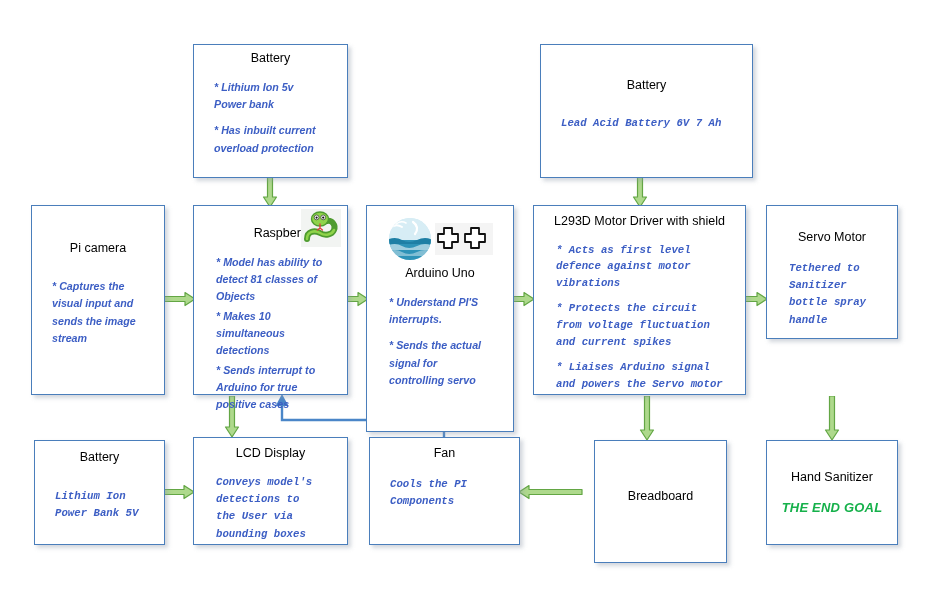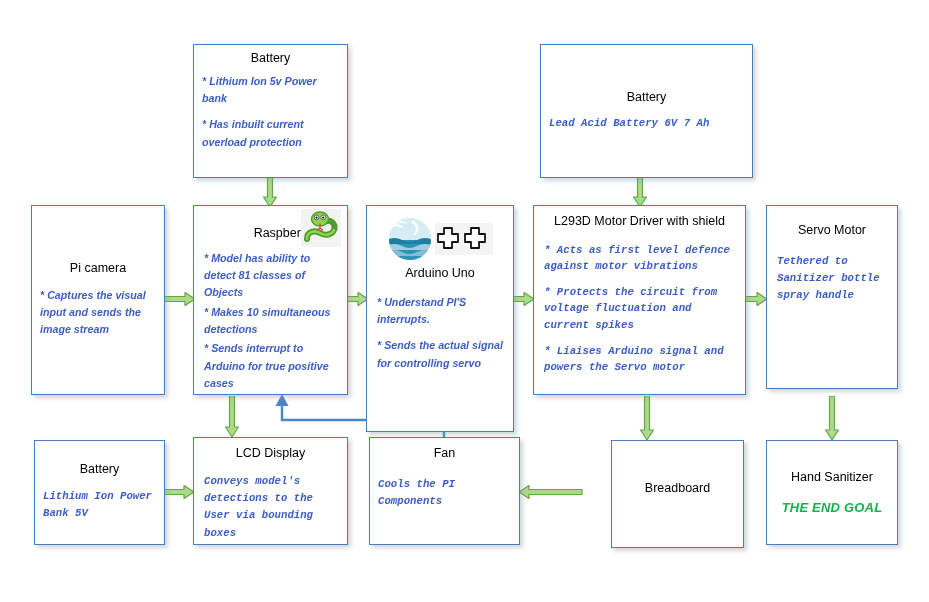--- a/index.html
+++ b/index.html
@@ -36,21 +36,21 @@
     font-weight: normal;
     margin: 0 0 6px 0;
     white-space: nowrap;
   }
   .body-text {
     color: #3c5ec4;
     font-size: 10.7px;
     font-weight: bold;
     font-style: italic;
     line-height: 1.62;
-    margin: 0;
+    margin: 12px;
   }
   .body-text.left { text-align: left; }
   .body-text.center { text-align: left; font-family: Liberation Mono, monospace; }
   .body-text p { margin: 0 0 9px 0; }
   .body-text p:last-child { margin-bottom: 0; }
 
   .goal-text {
     color: #16b14b;
     font-size: 13px;
     font-weight: bold;
@@ -179,21 +179,21 @@
 
   <div class="node" style="left:533px; top:205px; width:213px; height:190px; padding:8px 10px;">
     <div class="title" style="margin-bottom:12px;">L293D Motor Driver with shield</div>
     <div class="body-text center" style="line-height:1.55;">
       <p>* Acts as first level defence against motor vibrations</p>
       <p>* Protects the circuit from voltage fluctuation and current spikes</p>
       <p>* Liaises Arduino signal and powers the Servo motor</p>
     </div>
   </div>
 
-  <div class="node" style="left:766px; top:205px; width:132px; height:184px; padding:17px 10px;">
+  <div class="node" style="left:766px; top:205px; width:132px; height:134px; padding:24px 10px;">
     <div class="title" style="margin-bottom:14px;">Servo Motor</div>
     <div class="body-text center">
       <p>Tethered to Sanitizer bottle spray handle</p>
     </div>
   </div>
 
   <div class="node vcenter" style="left:34px; top:440px; width:131px; height:105px;">
     <div class="title">Battery</div>
     <div class="body-text center">
       <p>Lithium Ion Power Bank 5V</p>
@@ -207,21 +207,21 @@
     </div>
   </div>
 
   <div class="node" style="left:369px; top:437px; width:151px; height:108px; padding:8px 8px;">
     <div class="title" style="margin-bottom:14px;">Fan</div>
     <div class="body-text center">
       <p>Cools the PI Components</p>
     </div>
   </div>
 
-  <div class="node vcenter" style="left:611px; top:440px; width:133px; height:108px;">
+  <div class="node vcenter" style="left:594px; top:440px; width:133px; height:123px;">
     <div class="title">Breadboard</div>
   </div>
 
   <div class="node vcenter" style="left:766px; top:440px; width:132px; height:105px;">
     <div class="title" style="margin-bottom:0;">Hand Sanitizer</div>
     <div class="goal-text">THE END GOAL</div>
   </div>
 
   <div class="garrow" style="left:262px; top:176px; width:16px; height:32px;">
     <svg width="16" height="32" viewBox="0 0 16 32">

